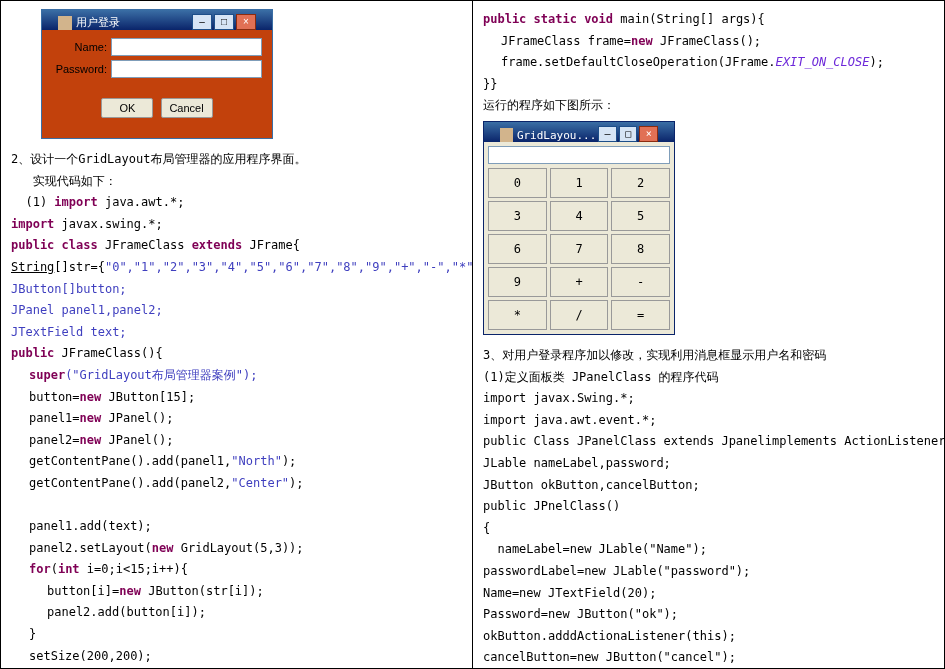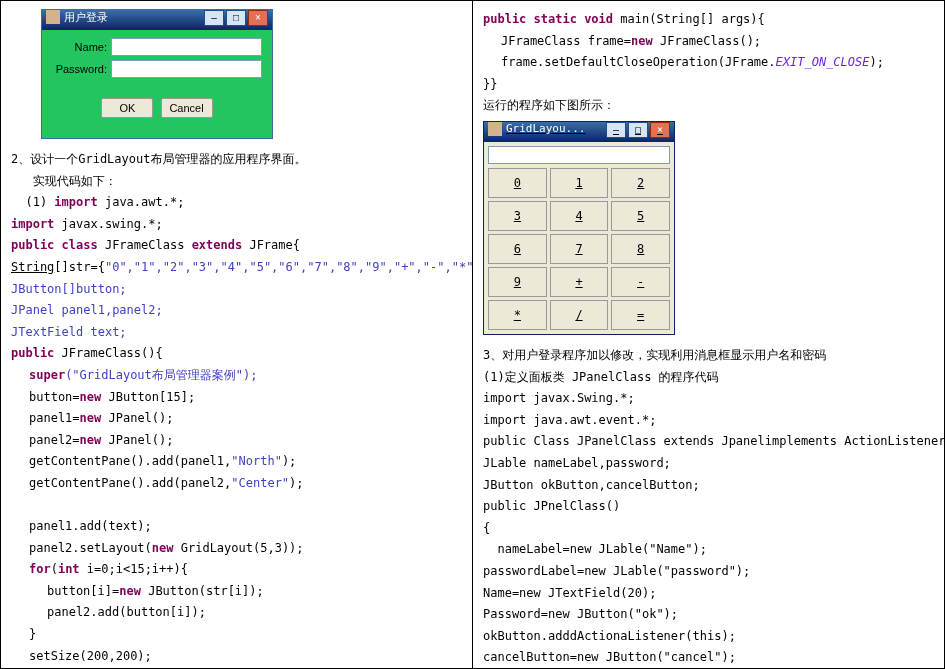--- a/index.html
+++ b/index.html
@@ -39,55 +39,54 @@
     border: 1px solid #3a6ea5;
     margin: 0 0 10px 30px;
     font-family: "Microsoft YaHei", sans-serif;
     font-size: 11px;
   }
   .titlebar {
     height: 20px;
     background: linear-gradient(#3a6ea5,#0a246a);
     color: #fff;
     display: flex;
-    align-items: flex-start;
-    padding: 0 4px;
+    align-items: flex-end;
+    padding: 0 16px;
   }
   .titlebar .ticon {
     width: 14px; height: 14px; background: #d2b48c; margin-right: 4px;
     display:inline-block;
   }
   .titlebar .title { flex:1; font-size:11px; }
   .titlebar .wbtn {
     width: 18px; height: 14px; margin-left: 2px;
     background: #d6e4f5; border:1px solid #1d4e89;
     display:flex; align-items:center; justify-content:center;
     font-size:10px; color:#000; line-height:1;
   }
   .titlebar .wbtn.close { background: #e17055; color:#fff; border-color:#8b2b0f;}
-  .dlg-body { background:#22c55e; padding:8px 10px; }
+  .dlg-body { background:#c2410c; padding:8px 10px; }
   .frow { display:flex; align-items:center; margin-bottom:4px; }
   .frow label { width:55px; text-align:right; margin-right:4px; font-size:11px; }
   .frow input {
     flex:1; height:16px; border:1px solid #7f9db9; background:#fff;
     padding:0 2px; font-size:11px;
   }
   .btnrow { text-align:center; padding-top:4px; }
   .btnrow button {
     width:52px; height:20px; margin:12px 2px;
     background:#ece9d8; border:1px solid #999; border-radius:2px;
     font-size:11px;
   }
 
   
   .dlg-grid {
     width: 190px;
     border:1px solid #0a246a;
     margin: 4px 0 10px 0;
-    text-decoration: underline;
   }
   .dlg-grid .gbody {
     background:#ece9d8;
     padding:4px;
   }
   .gtext {
     height:16px; background:#fff; border:1px solid #7f9db9;
     margin-bottom:4px;
   }
   .ggrid {

